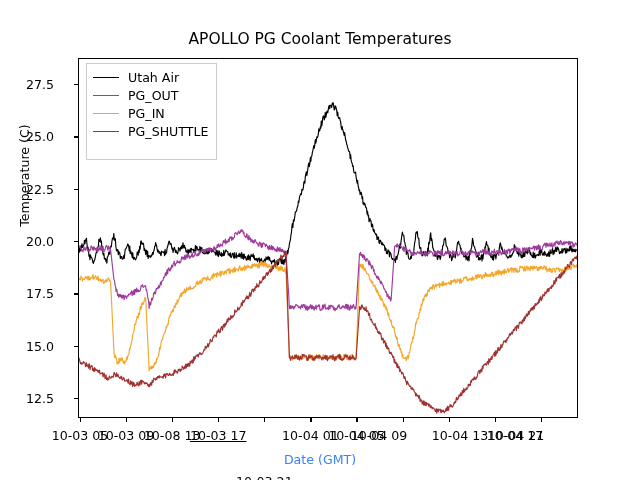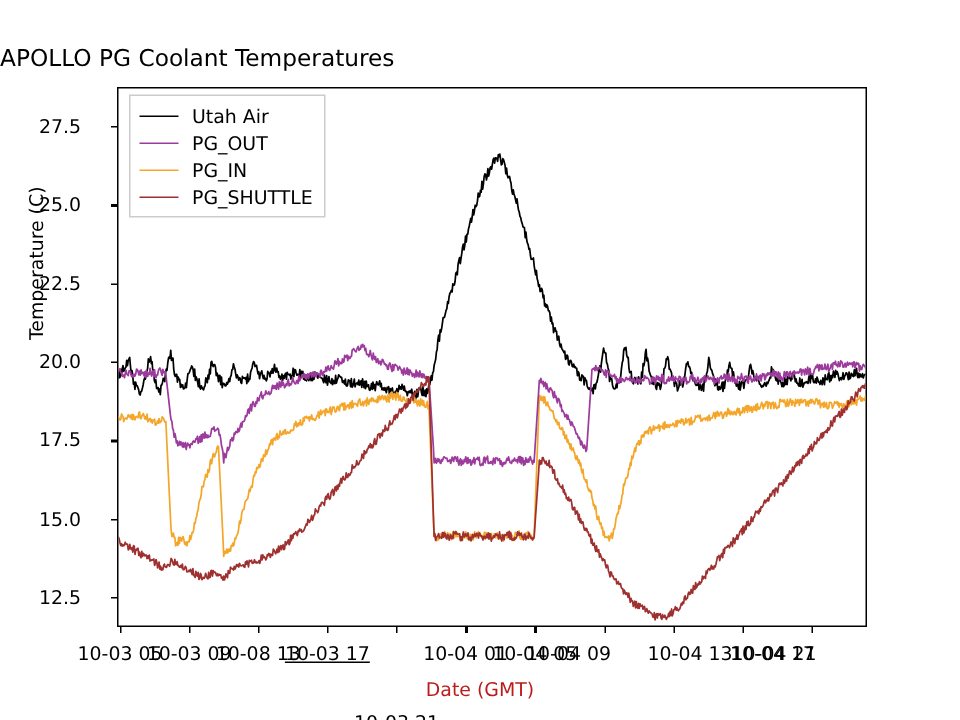--- a/index.html
+++ b/index.html
@@ -8,20 +8,21 @@
     background:#ffffff;
     font-family:"DejaVu Sans", sans-serif;
     overflow:hidden;
     position:relative;
   }
   #figure{position:absolute;left:0;top:0;width:640px;height:480px;}
 
   #chart-title{
     position:absolute;
     left:0;top:30px;width:640px;
+    text-align:center;
     font-size:15.5px;
     color:#000000;
     letter-spacing:0px;
   }
 
   
   #plot-area{
     position:absolute;
     left:78px;top:58px;
     width:500px;height:360px;
@@ -55,21 +56,21 @@
     position:absolute;
     left:74px;width:4px;height:1.1px;
     background:#000;
   }
 
   
   #x-axis-label{
     position:absolute;
     left:0;top:452px;width:640px;
     text-align:center;
-    font-size:12.6px;color:#b91c1c;
+    font-size:12.6px;color:#3b82f6;
   }
   .xtick-label{
     position:absolute;
     top:428px;
     font-size:12.6px;
     color:#000;
     white-space:nowrap;
     transform:translateX(-50%);
   }
   .xtick-mark{
@@ -77,21 +78,21 @@
     top:418px;width:1.1px;height:4px;
     background:#000;
   }
 
   
   #legend{
     position:absolute;
     left:86px;top:63px;
     border:0.9px solid #cccccc;
     background:rgba(255,255,255,0.85);
-    padding:4px 8px 4px 6px;
+    padding:4px 8px 19px 6px;
     box-sizing:border-box;
   }
   .legend-row{
     display:flex;align-items:center;
     height:18px;
   }
   .legend-swatch{
     width:26px;height:0;
     border-top-width:1.4px;border-top-style:solid;
     margin-right:9px;

